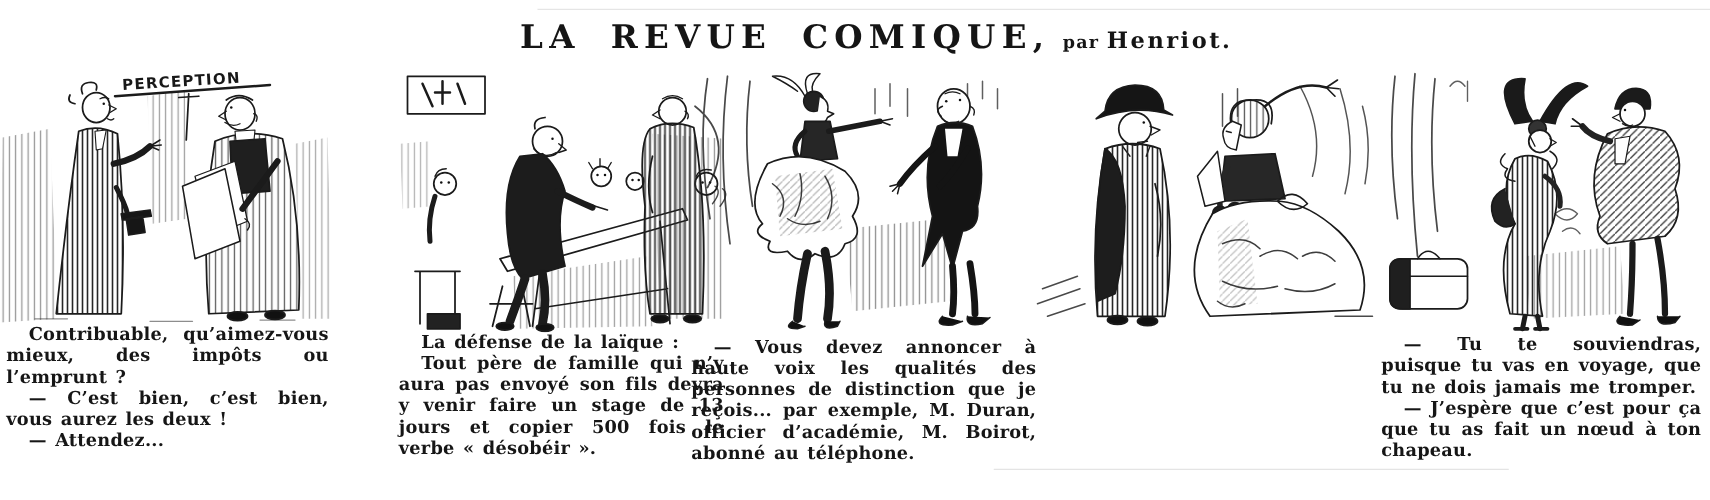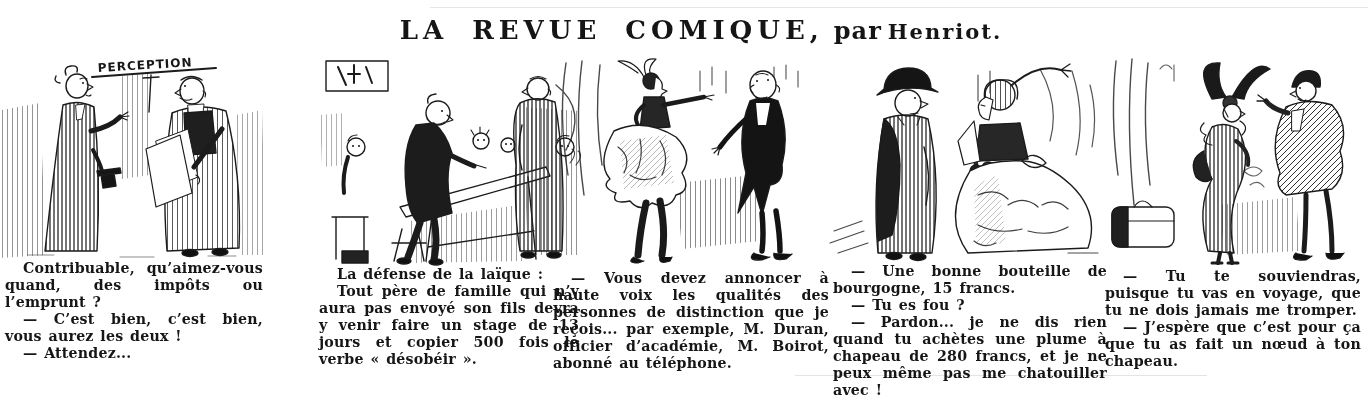--- a/index.html
+++ b/index.html
@@ -16,22 +16,22 @@
   .rule-top { left: 430px; right: 0; top: 7px; height: 1px; opacity: .8; }
   .rule-bottom { left: 795px; top: 375px; width: 412px; height: 1px; background: #e4e4e4; }
 
   .masthead {
     position: absolute; top: 14px; left: 0; width: 100%;
     text-align: center; line-height: 32px;
   }
   .title { margin: 0; font-size: 26px; font-weight: bold; color: #151515; }
   .title-main { letter-spacing: 5px; word-spacing: 10px; margin-left: 34px; }
   .byline { margin-left: 10px; }
-  .byline-prefix { font-size: 24px; letter-spacing: 1px; font-weight: bold; }
-  .byline-name { font-size: 21px; letter-spacing: 2px; font-weight: bold; margin-left: 6px; }
+  .byline-prefix { font-size: 14px; letter-spacing: 1px; font-weight: bold; }
+  .byline-name { font-size: 18px; letter-spacing: 2px; font-weight: bold; margin-left: 6px; }
 
   .strip { position: absolute; top: 55px; left: 0; width: 100%; height: 345px; }
   .panel { position: absolute; top: 0; }
   .panel-1 { left: 0;      width: 268px; }
   .panel-2 { left: 274px;  width: 270px; margin-left: 40px; }
   .panel-3 { left: 548px;  width: 286px; }
   .panel-4 { left: 828px;  width: 284px; }
   .panel-5 { left: 1100px; width: 266px; }
 
   .illustration { margin: 0; display: block; }
@@ -121,21 +121,21 @@
           <polygon points="156,86 188,74 198,122 168,134" fill="#ffffff" style="stroke-width:1"></polygon>
           <polygon points="146,94 180,80 192,138 156,152" fill="#ffffff" style="stroke-width:1.2"></polygon>
           <path d="M222,74 Q206,96 194,112" fill="none" style="stroke-width:5"></path>
           <path d="M196,120 q6,4 2,9" fill="none" style="stroke-width:1.2"></path>
           <ellipse cx="190" cy="198" rx="8" ry="3.5" fill="#111111"></ellipse>
           <ellipse cx="220" cy="197" rx="8" ry="3.5" fill="#111111"></ellipse>
           <path d="M28,200 h26 M120,202 h34 M208,201 h28" fill="none" style="stroke-width:1;opacity:.5"></path>
         </svg>
       </figure>
       <div class="caption">
-        <p>Contribuable, qu’aimez-vous quand, des impôts ou l’emprunt ?</p>
+        <p>Contribuable, qu’aimez-vous mieux, des impôts ou l’emprunt ?</p>
         <p>— C’est bien, c’est bien, vous aurez les deux !</p>
         <p>— Attendez...</p>
       </div>
     </section>
 
     <section class="panel panel-2">
       <figure class="illustration" aria-label="Un père de famille copie des lignes à un pupitre d’école, sous l’œil du maître">
         <svg class="sk" width="270" height="211" viewBox="0 0 270 211">
           <polygon points="208,52 266,56 266,200 214,200" fill="url(#hatchV)" fill-opacity=".55" style="stroke:none"></polygon>
           <polygon points="96,166 204,150 208,206 100,208" fill="url(#hatchV)" fill-opacity=".5" style="stroke:none"></polygon>
@@ -262,25 +262,20 @@
           <polygon points="130,86 146,66 152,106 136,110" fill="#ffffff" style="stroke-width:1.2"></polygon>
           <circle cx="148" cy="116" r="6" fill="#1f1f1f"></circle>
           <circle cx="160" cy="113" r="6" fill="#1f1f1f"></circle>
           <path d="M154,122 L146,138" fill="none" style="stroke-width:1.3"></path>
           <path d="M142,116 Q114,162 140,198 L260,193 Q272,158 243,130 Q219,108 196,106 Q162,104 142,116 Z" fill="#ffffff"></path>
           <polygon points="146,130 170,120 178,188 148,190" fill="url(#hatchD)" fill-opacity=".3" style="stroke:none"></polygon>
           <path d="M150,140 q18,-8 30,4 M180,150 q16,-10 30,2 M214,150 q14,-8 26,4 M150,170 q20,10 44,4 M200,176 q22,6 40,-4 M146,186 q10,8 22,2" fill="none" style="stroke-width:1.2;opacity:.85"></path>
           <path d="M194,106 q12,-12 24,2 q-12,10 -24,-2" fill="none" style="stroke-width:1.3"></path>
         </svg>
       </figure>
-      <div class="caption">
-        <p>— Une bonne bouteille de bourgogne, 15 francs.</p>
-        <p>— Tu es fou ?</p>
-        <p>— Pardon... je ne dis rien quand tu achètes une plume à chapeau de 280 francs, et je ne peux même pas me chatouiller avec !</p>
-      </div>
     </section>
 
     <section class="panel panel-5">
       <figure class="illustration" aria-label="Avant le voyage : une femme au chapeau à grand nœud écoute son mari, une valise posée au sol">
         <svg class="sk" width="266" height="213" viewBox="0 0 266 213">
 
           <path d="M16,6 Q10,60 18,120 M32,4 Q26,70 34,150 M48,8 Q42,66 50,130" fill="none" style="opacity:.8"></path>
           <path d="M60,14 q6,-8 12,0 M74,10 v16" fill="none" style="stroke-width:1.1;opacity:.7"></path>
           <polygon points="120,150 196,142 200,196 124,200" fill="url(#hatchV)" fill-opacity=".5" style="stroke:none"></polygon>
           <path d="M144,116 q10,-8 18,0 q-8,10 -18,0 M150,130 q8,-6 14,2" fill="none" style="stroke-width:1.1;opacity:.7"></path>

